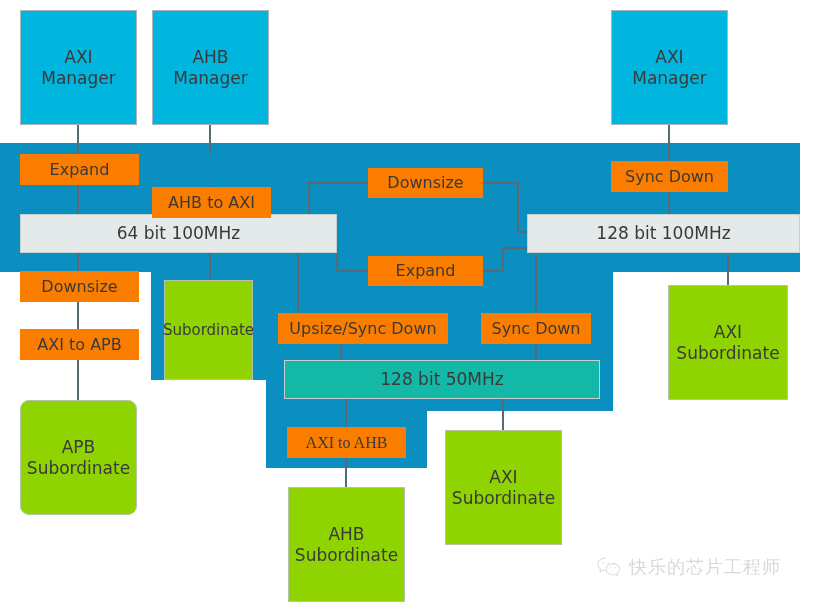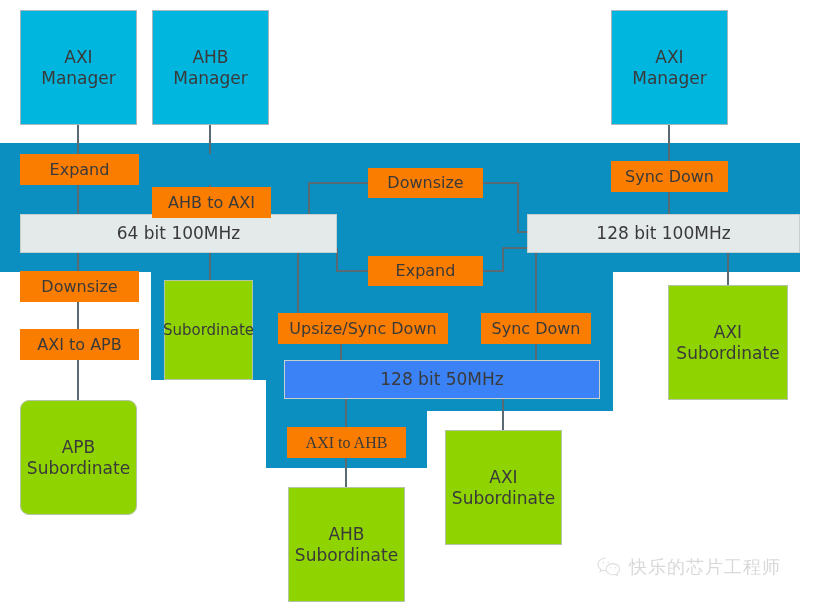--- a/index.html
+++ b/index.html
@@ -114,21 +114,21 @@
 
   <div class="node manager" style="left: 20px; top: 10px; width: 117px; height: 115px; background: rgb(0, 182, 222); color: rgb(58, 58, 58);">AXI
 Manager</div>
   <div class="node manager" style="left: 152px; top: 10px; width: 117px; height: 115px; background: rgb(0, 182, 222); color: rgb(58, 58, 58);">AHB
 Manager</div>
   <div class="node manager" style="left: 611px; top: 10px; width: 117px; height: 115px; background: rgb(0, 182, 222); color: rgb(58, 58, 58);">AXI
 Manager</div>
 
   <div class="node bus" style="left: 20px; top: 214px; width: 317px; height: 39px; background: rgb(228, 233, 233); color: rgb(58, 58, 58);">64 bit 100MHz</div>
   <div class="node bus" style="left: 527px; top: 214px; width: 273px; height: 39px; background: rgb(228, 233, 233); color: rgb(58, 58, 58);">128 bit 100MHz</div>
-  <div class="node bus" style="left: 284px; top: 360px; width: 316px; height: 39px; background: #3b82f6; color: rgb(58, 58, 58);">128 bit 50MHz</div>
+  <div class="node bus" style="left: 284px; top: 360px; width: 316px; height: 39px; background: #14b8a6; color: rgb(58, 58, 58);">128 bit 50MHz</div>
 
   <div class="node bridge" style="left: 20px; top: 154px; width: 119px; height: 31px; background: rgb(250, 125, 0); color: rgb(58, 58, 58);">Expand</div>
   <div class="node bridge" style="left: 152px; top: 154px; width: 119px; height: 31px; background: rgb(250, 125, 0); color: rgb(58, 58, 58); margin-top: 33px;">AHB to AXI</div>
   <div class="node bridge" style="left: 368px; top: 168px; width: 115px; height: 30px; background: rgb(250, 125, 0); color: rgb(58, 58, 58);">Downsize</div>
   <div class="node bridge" style="left: 611px; top: 161px; width: 117px; height: 31px; background: rgb(250, 125, 0); color: rgb(58, 58, 58);">Sync Down</div>
   <div class="node bridge" style="left: 368px; top: 256px; width: 115px; height: 30px; background: rgb(250, 125, 0); color: rgb(58, 58, 58);">Expand</div>
   <div class="node bridge" style="left: 20px; top: 271px; width: 119px; height: 31px; background: rgb(250, 125, 0); color: rgb(58, 58, 58);">Downsize</div>
   <div class="node bridge" style="left: 20px; top: 329px; width: 119px; height: 31px; background: rgb(250, 125, 0); color: rgb(58, 58, 58);">AXI to APB</div>
   <div class="node bridge" style="left: 278px; top: 313px; width: 170px; height: 31px; background: rgb(250, 125, 0); color: rgb(58, 58, 58);">Upsize/Sync Down</div>
   <div class="node bridge" style="left: 481px; top: 313px; width: 110px; height: 31px; background: rgb(250, 125, 0); color: rgb(58, 58, 58);">Sync Down</div>

